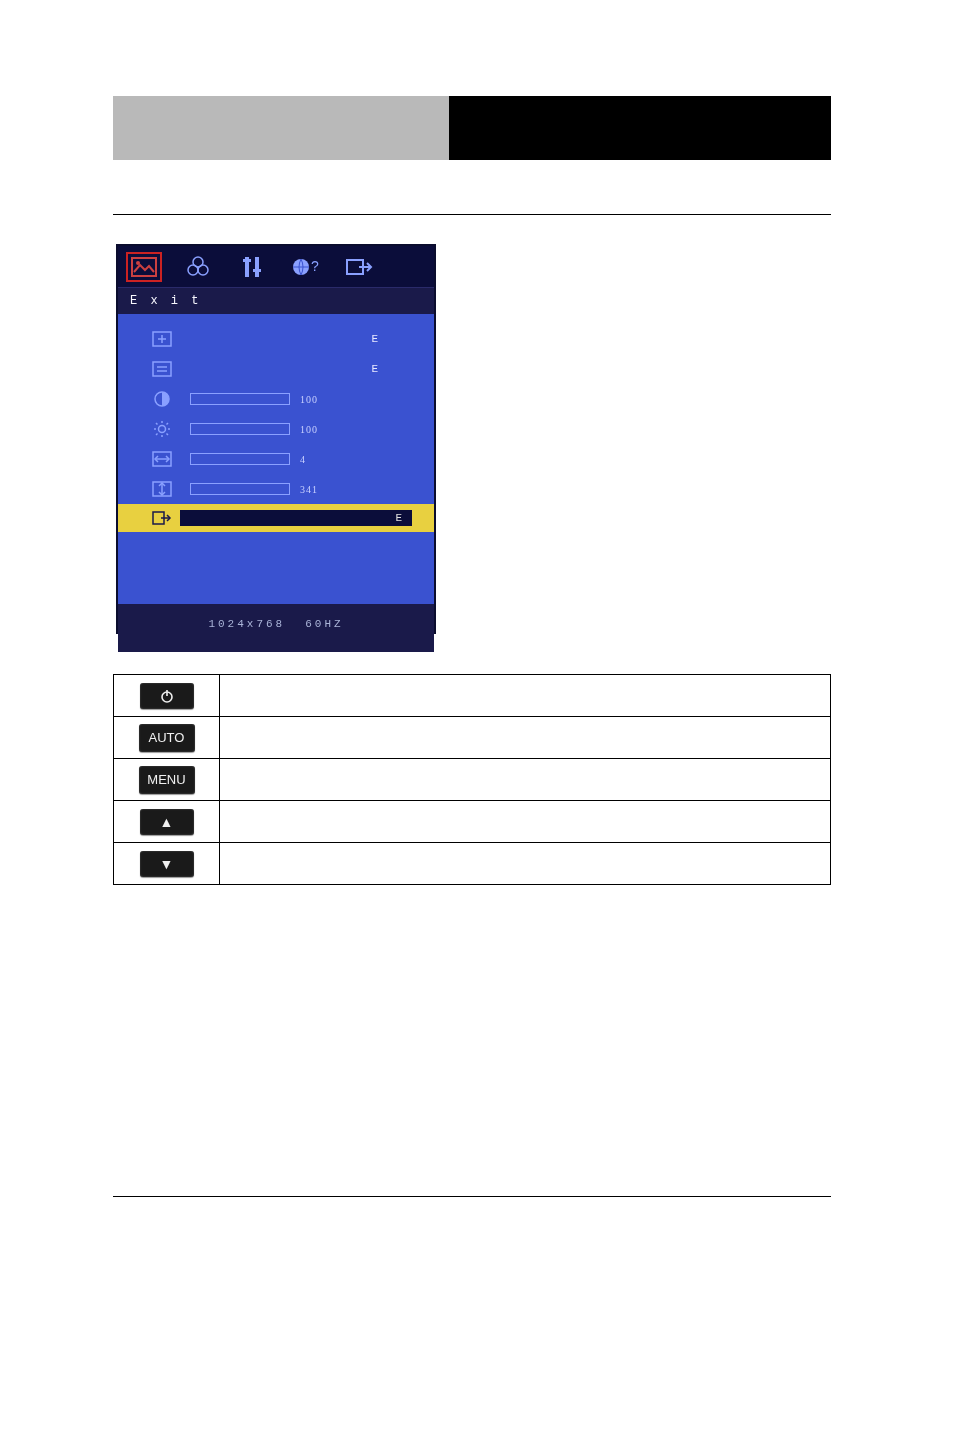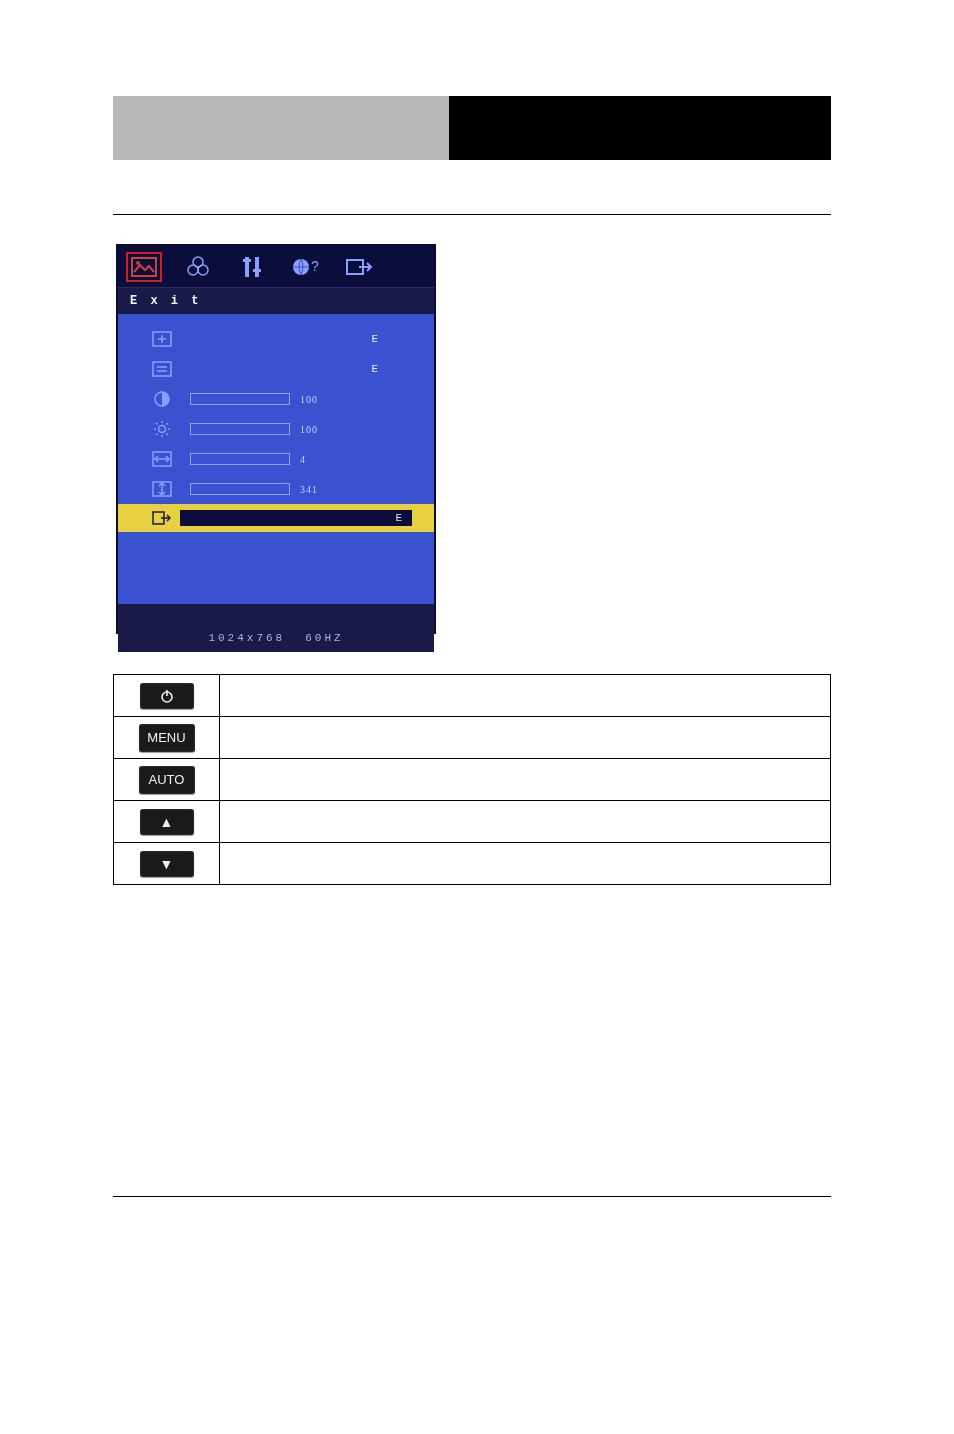--- a/index.html
+++ b/index.html
@@ -75,21 +75,20 @@
   }
   .osd-tab.selected {
     border: 2px solid #cc2222;
   }
   .osd-tab svg { display: block; }
   .osd-exit {
     padding: 6px 12px;
     font-size: 12px;
     letter-spacing: 3px;
     color: #f8f8ff;
-    font-weight: bold;
   }
   .osd-body {
     background: #3a52d0;
     height: 290px;
     padding: 10px 14px 6px 14px;
     position: relative;
   }
   .osd-row {
     display: flex;
     align-items: center;
@@ -147,21 +146,21 @@
     display: flex;
     align-items: center;
     justify-content: flex-end;
     padding-right: 8px;
     color: #e0e0e0;
     font-size: 11px;
   }
   .osd-footer {
     height: 48px;
     display: flex;
-    align-items: flex-end;
+    align-items: center;
     justify-content: center;
     padding-bottom: 8px;
     gap: 20px;
     font-size: 11px;
     letter-spacing: 3px;
     color: #aab4d8;
     background: #1a1a4a;
   }
   
   .controls-table {
@@ -372,27 +371,27 @@
           <svg width="16" height="16">
                 <circle cx="8" cy="9" r="5" fill="none" stroke="#eee" stroke-width="1.6"></circle>
                 <line x1="8" y1="2" x2="8" y2="8" stroke="#eee" stroke-width="1.6"></line>
               </svg>
         </span>
       </td>
       <td class="cell-desc"></td>
     </tr>
     <tr>
       <td class="cell-btn">
-        <span class="btn-chip wide">MENU</span>
+        <span class="btn-chip wide">AUTO</span>
       </td>
       <td class="cell-desc"></td>
     </tr>
     <tr>
       <td class="cell-btn">
-        <span class="btn-chip wide">AUTO</span>
+        <span class="btn-chip wide">MENU</span>
       </td>
       <td class="cell-desc"></td>
     </tr>
     <tr>
       <td class="cell-btn">
         <span class="btn-chip sym">▲</span>
       </td>
       <td class="cell-desc"></td>
     </tr>
     <tr>

